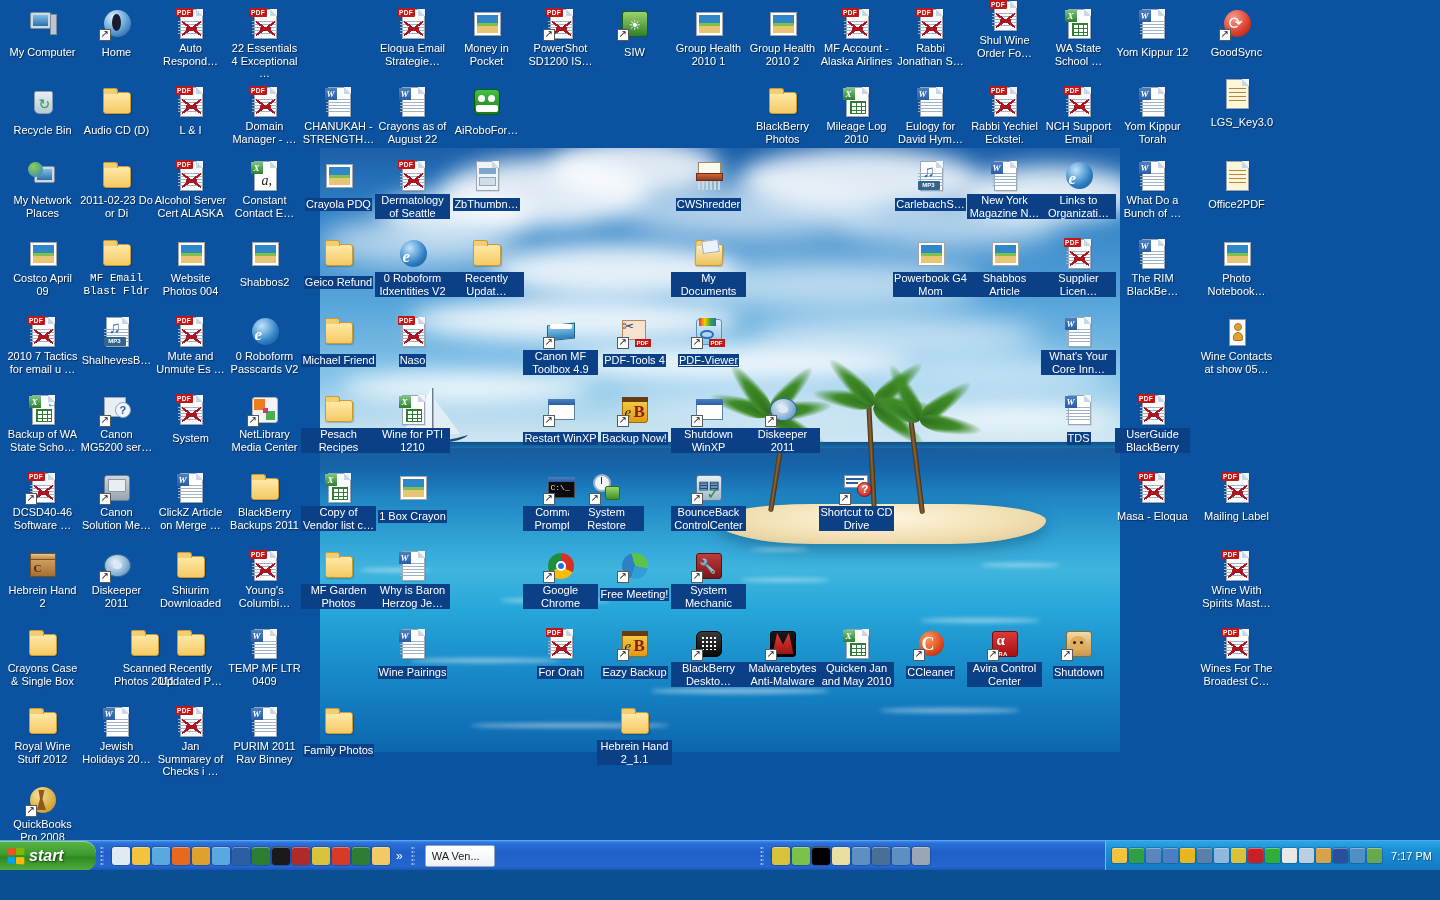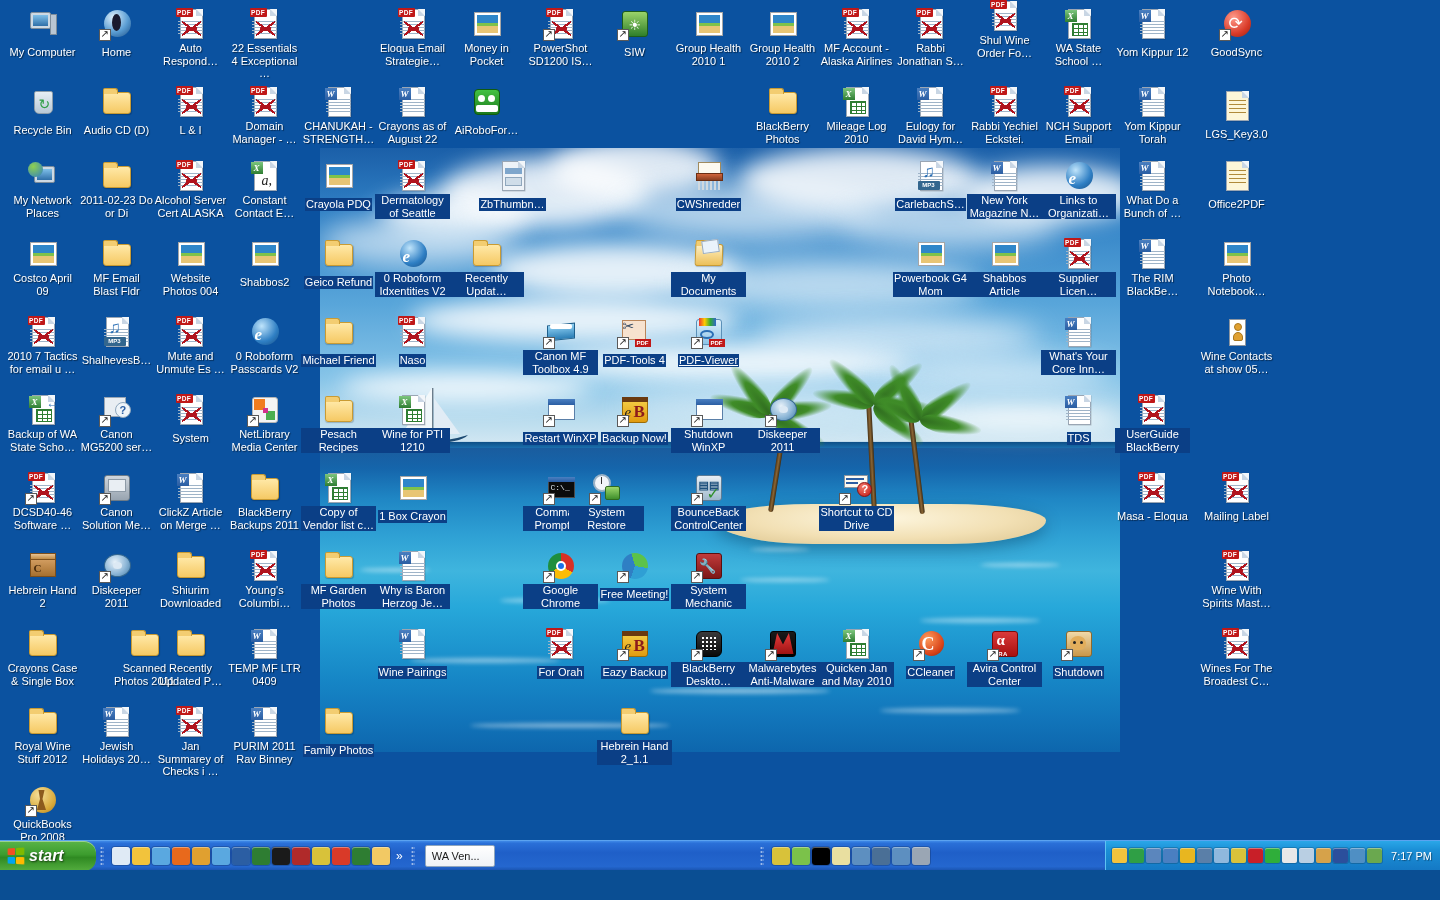--- a/index.html
+++ b/index.html
@@ -419,21 +419,21 @@
           <span class="sheet"></span>
           <span class="lines"></span>
           <span class="pdf-a"></span>
           <span class="pdfbadge">PDF</span>
         </div><span class="lbl">NCH Support Email</span></div>
       <div class="icon" style="left: 1115px; top: 86px;"><div class="glyph">
           <span class="sheet"></span>
           <span class="lines"></span>
           <span class="wbadge">W</span>
         </div><span class="lbl">Yom Kippur Torah</span></div>
-      <div class="icon" style="left: 1199px; top: 90px;"><div class="glyph">
+      <div class="icon" style="left: 1199px; top: 78px; text-align: right;"><div class="glyph">
           <span class="sheet" style="background:#fdf6d8"></span>
           <span style="position:absolute;left:8px;right:7px;top:10px;height:16px;background:repeating-linear-gradient(to bottom,#b08a3a 0 1px,transparent 1px 4px)"></span>
         </div><span class="lbl">LGS_Key3.0</span></div>
       <div class="icon" style="left: 5px; top: 160px;"><div class="glyph">
           <span style="position:absolute;left:7px;top:6px;width:21px;height:17px;background:#cdd9e4;border:1px solid #7d8d9c;border-radius:2px">
             <i style="display:block;margin:2px;height:11px;background:linear-gradient(#7fc0ea,#2f6fa8)"></i>
           </span>
           <span style="position:absolute;left:1px;top:2px;width:15px;height:15px;border-radius:50%;background:radial-gradient(circle at 35% 30%,#8fd04f,#2f7fc4)"></span>
         </div><span class="lbl">My Network Places</span></div>
       <div class="icon" style="left: 79px; top: 160px;"><div class="glyph">
@@ -454,21 +454,21 @@
           <span class="photo">
             <i></i>
           </span>
         </div><span class="lbl">Crayola PDQ</span></div>
       <div class="icon onwall" style="left: 375px; top: 160px;"><div class="glyph">
           <span class="sheet"></span>
           <span class="lines"></span>
           <span class="pdf-a"></span>
           <span class="pdfbadge">PDF</span>
         </div><span class="lbl">Dermatology of Seattle</span></div>
-      <div class="icon onwall" style="left: 475px; top: 160px;"><div class="glyph">
+      <div class="icon onwall" style="left: 449px; top: 160px;"><div class="glyph">
           <span class="sheet" style="background:#eef3f8"></span>
           <span style="position:absolute;left:8px;top:8px;width:17px;height:6px;background:#7ea6cc"></span>
           <span style="position:absolute;left:8px;top:17px;width:17px;height:9px;background:#cfdde9;border:1px solid #8fa7bd"></span>
         </div><span class="lbl">ZbThumbn…</span></div>
       <div class="icon onwall" style="left: 671px; top: 160px;"><div class="glyph">
           <span style="position:absolute;left:5px;top:2px;width:23px;height:12px;background:#fdfaf0;border:1px solid #a08b60"></span>
           <span style="position:absolute;left:3px;top:13px;width:27px;height:8px;background:linear-gradient(#d2663c,#8c3f20);border:1px solid #6b2e14"></span>
           <span style="position:absolute;left:5px;top:21px;width:23px;height:9px;background:repeating-linear-gradient(to right,#cfd8df 0 2px,transparent 2px 4px)"></span>
         </div><span class="lbl">CWShredder</span></div>
       <div class="icon onwall" style="left: 893px; top: 160px;"><div class="glyph">
@@ -493,21 +493,21 @@
         </div><span class="lbl">What Do a Bunch of …</span></div>
       <div class="icon" style="left: 1199px; top: 160px;"><div class="glyph">
           <span class="sheet" style="background:#fdf6d8"></span>
           <span style="position:absolute;left:8px;right:7px;top:10px;height:16px;background:repeating-linear-gradient(to bottom,#b08a3a 0 1px,transparent 1px 4px)"></span>
         </div><span class="lbl">Office2PDF</span></div>
       <div class="icon" style="left: 5px; top: 238px;"><div class="glyph">
           <span class="photo">
             <i></i>
           </span>
         </div><span class="lbl">Costco April 09</span></div>
-      <div class="icon" style="left: 79px; top: 238px;"><div class="glyph">
+      <div class="icon" style="left: 79px; top: 238px; font-family: Liberation Mono, monospace;"><div class="glyph">
           <span class="folder"></span>
         </div><span class="lbl">MF Email Blast Fldr</span></div>
       <div class="icon" style="left: 153px; top: 238px;"><div class="glyph">
           <span class="photo">
             <i></i>
           </span>
         </div><span class="lbl">Website Photos 004</span></div>
       <div class="icon" style="left: 227px; top: 238px;"><div class="glyph">
           <span class="photo">
             <i></i>

